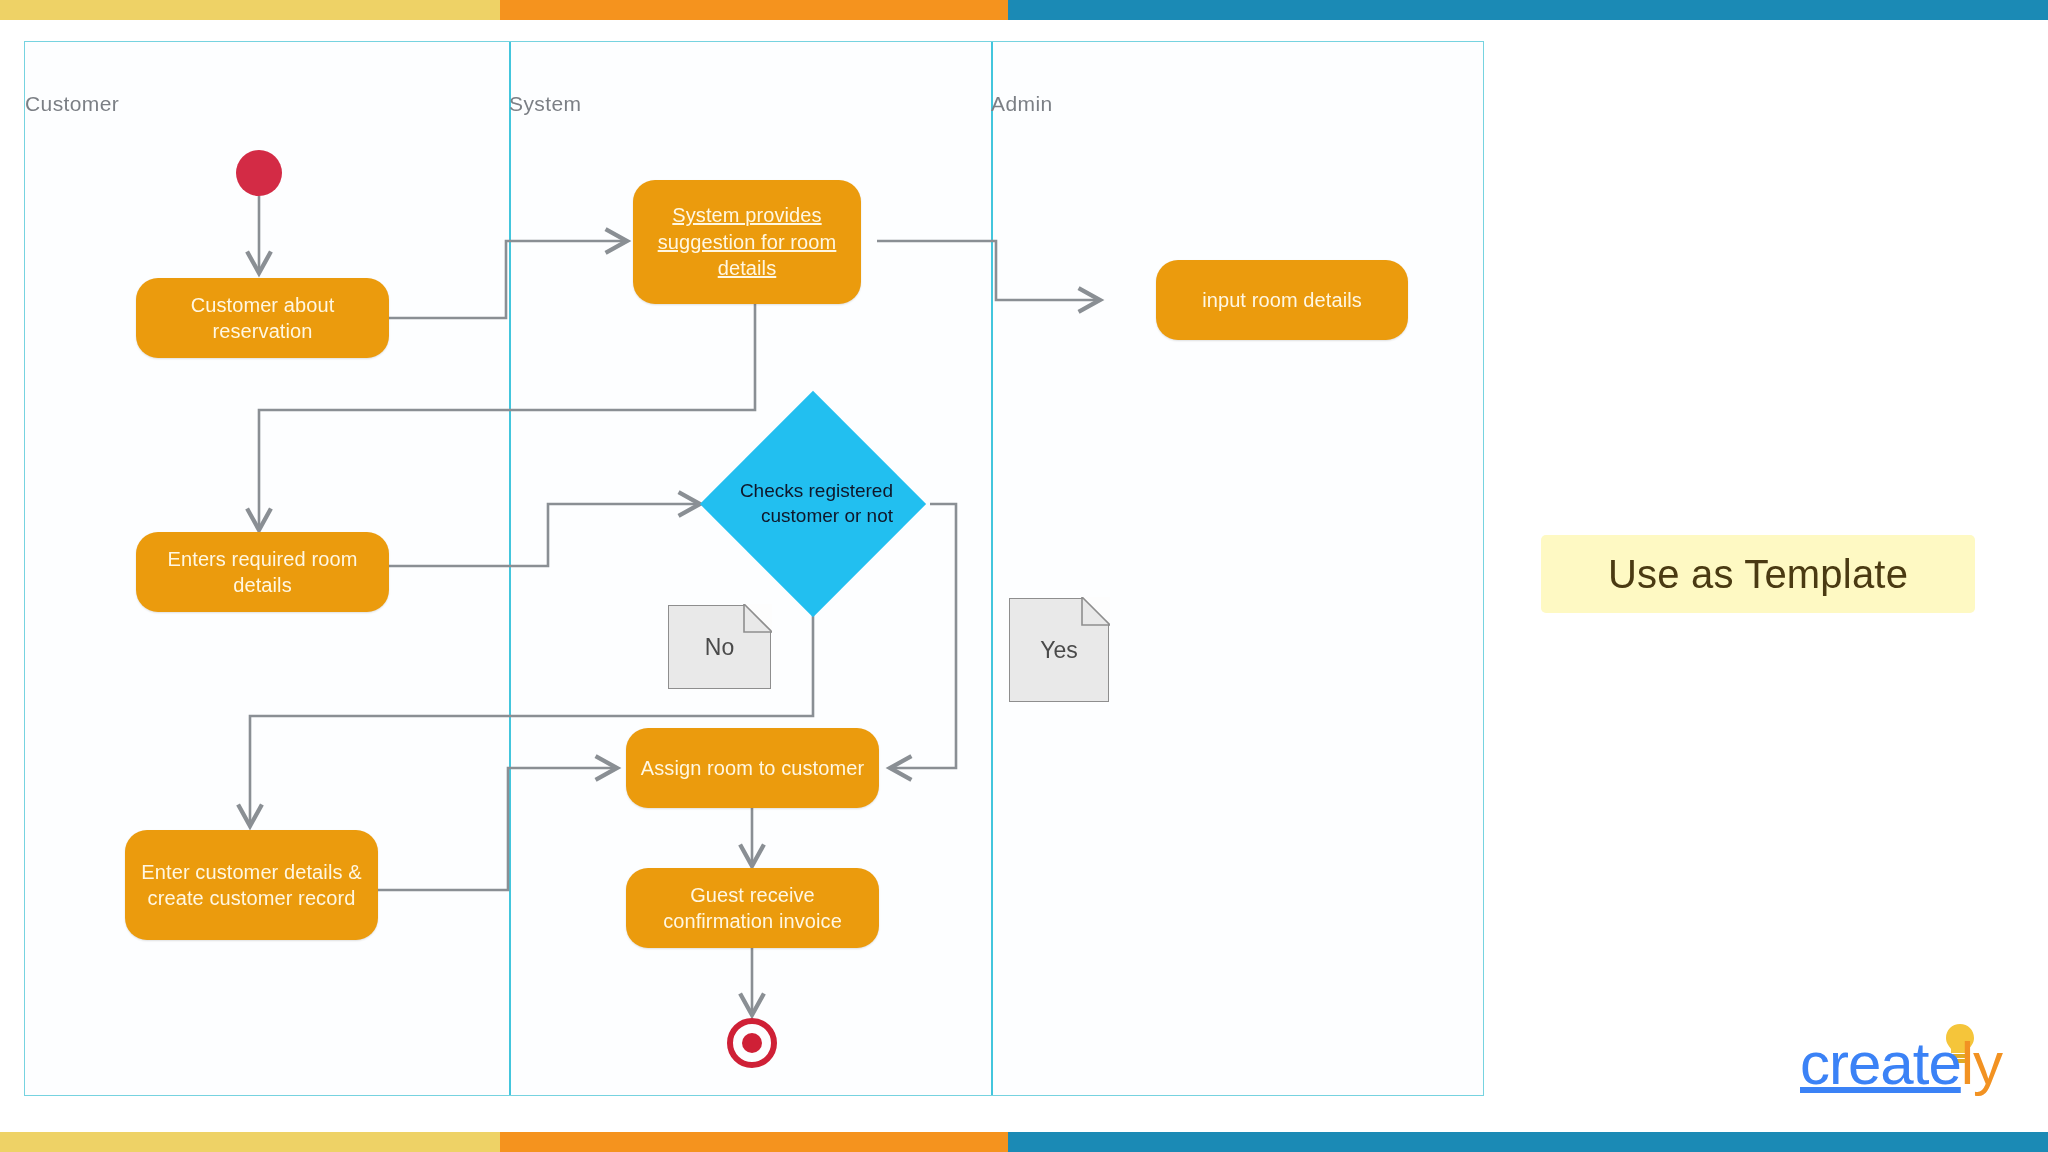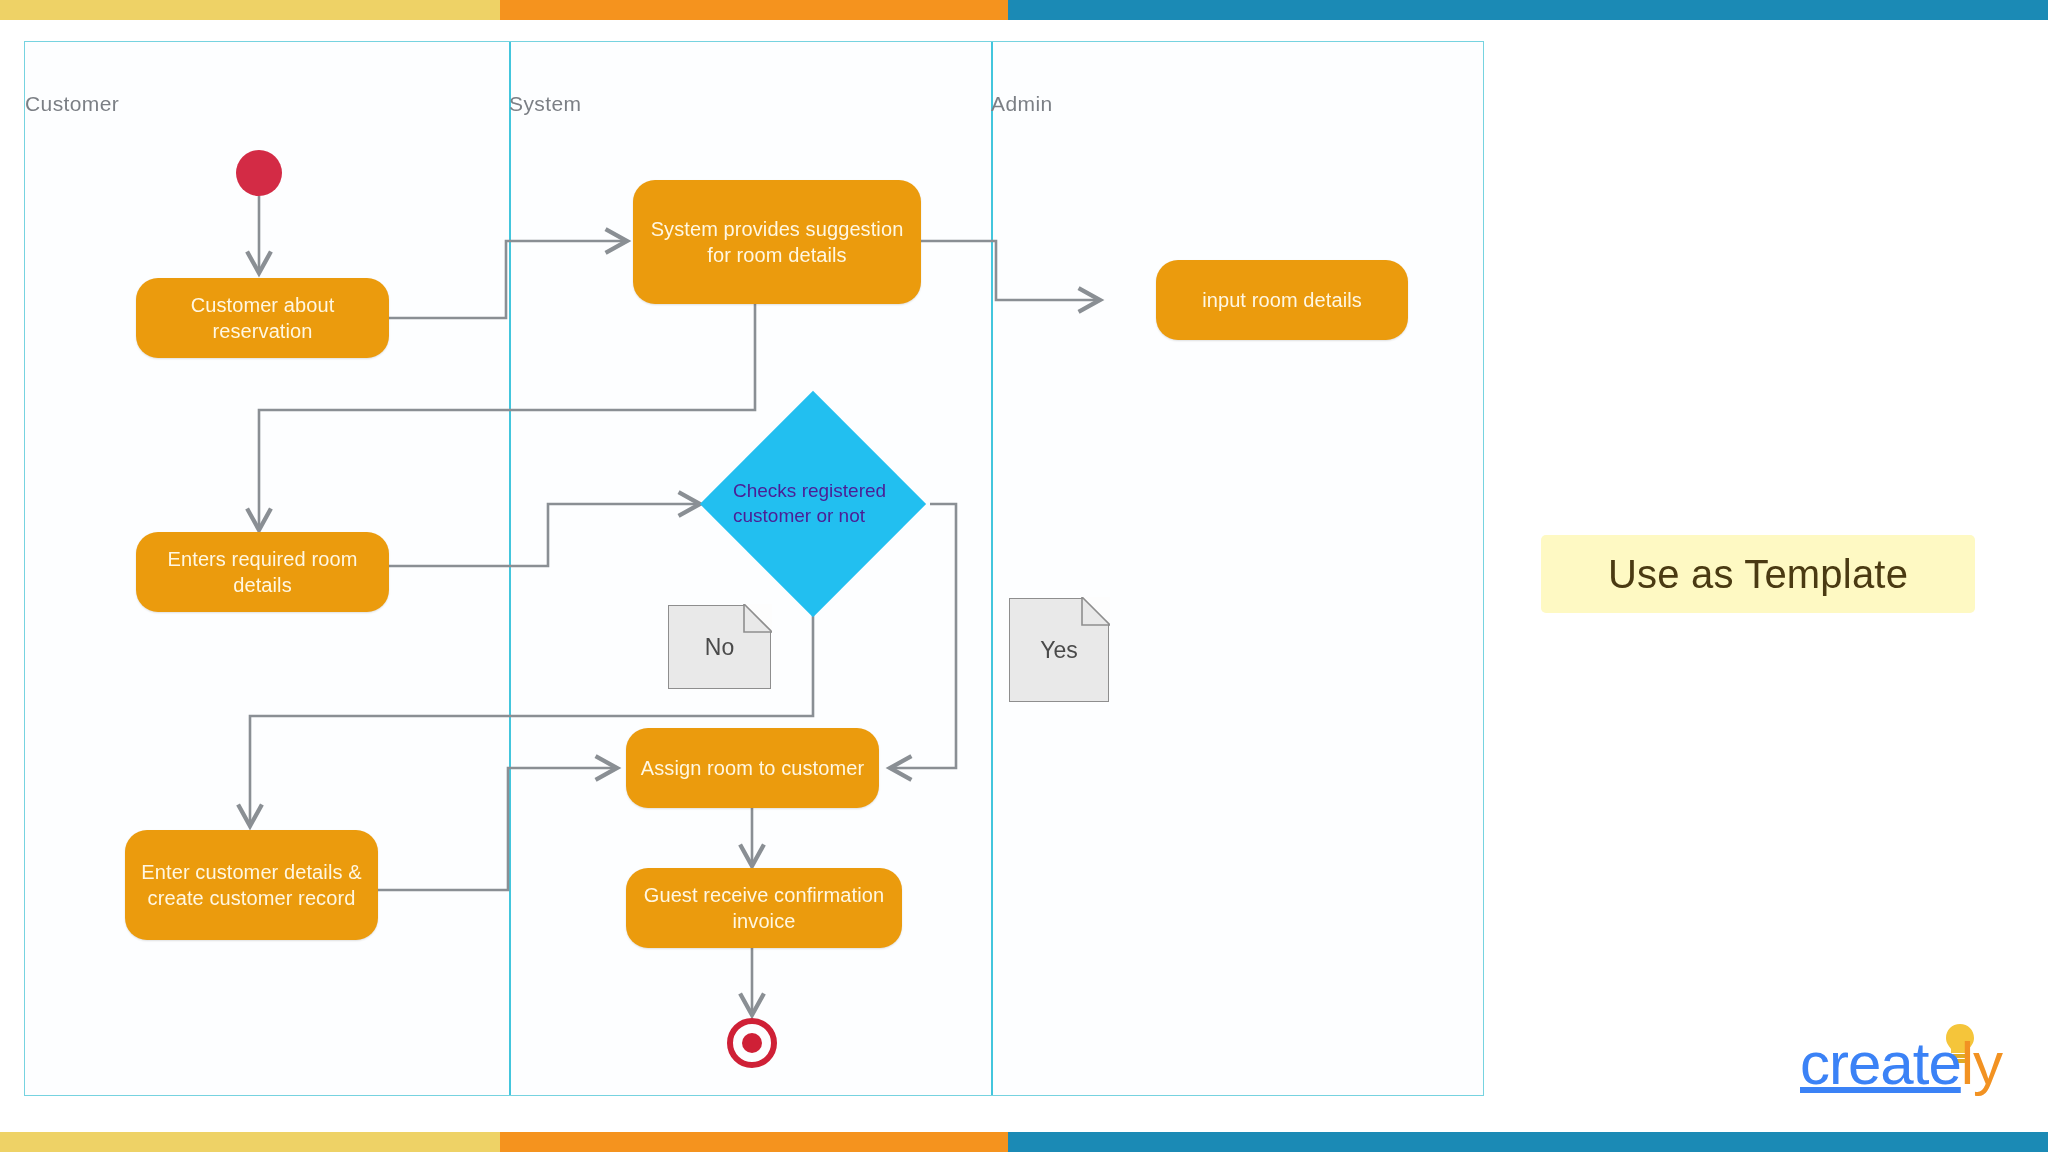--- a/index.html
+++ b/index.html
@@ -65,21 +65,21 @@
   
   .diamond-wrap { position: absolute; }
   .diamond-shape {
     position: absolute; left: 0; top: 0; width: 100%; height: 100%;
     background: #22bff0;
     transform: rotate(45deg);
   }
   .diamond-label {
     position: absolute; left: 0; top: 0; width: 100%; height: 100%;
     display: flex; align-items: center; justify-content: center;
-    color: #4c1d95; font-size: 19px; line-height: 1.3; text-align: left;
+    color: #0f172a; font-size: 19px; line-height: 1.3; text-align: right;
   }
 
   
   .note {
     position: absolute;
     background: #e9e9e9;
     border: 1.5px solid #8e8e8e;
     color: #4a4a4a;
     font-size: 23px;
     display: flex; align-items: center; justify-content: center;
@@ -179,41 +179,41 @@
       <path d="M 752 948 L 752 1015" marker-end="url(#arw)"></path>
     </g>
   </svg>
 
   <div class="start-node" style="left:236px; top:150px;"></div>
 
   <div class="node" style="left:136px; top:278px; width:253px; height:80px;">
     <span>Customer about reservation</span>
   </div>
 
-  <div class="node" style="left:633px; top:180px; width:288px; height:124px;">
+  <div class="node" style="left:633px; top:180px; width:228px; height:124px;text-decoration:underline;">
     <span>System provides suggestion for room details</span>
   </div>
 
   <div class="node" style="left:1108px; top:260px; width:252px; height:80px;margin-left:48px;">
     <span>input room details</span>
   </div>
 
   <div class="node" style="left:136px; top:532px; width:253px; height:80px;">
     <span>Enters required room details</span>
   </div>
 
   <div class="node" style="left:125px; top:830px; width:253px; height:110px;">
     <span>Enter customer details &amp; create customer record</span>
   </div>
 
   <div class="node" style="left:626px; top:728px; width:253px; height:80px;">
     <span>Assign room to customer</span>
   </div>
 
-  <div class="node" style="left:626px; top:868px; width:276px; height:80px;">
+  <div class="node" style="left:626px; top:868px; width:253px; height:80px;">
     <span>Guest receive confirmation invoice</span>
   </div>
 
   <div class="diamond-wrap" style="left:733px; top:424px; width:160px; height:160px;">
     <div class="diamond-shape"></div>
     <div class="diamond-label">Checks registered customer or not</div>
   </div>
 
   <div class="note" style="left:668px; top:605px; width:103px; height:84px;">
     <span>No</span>

